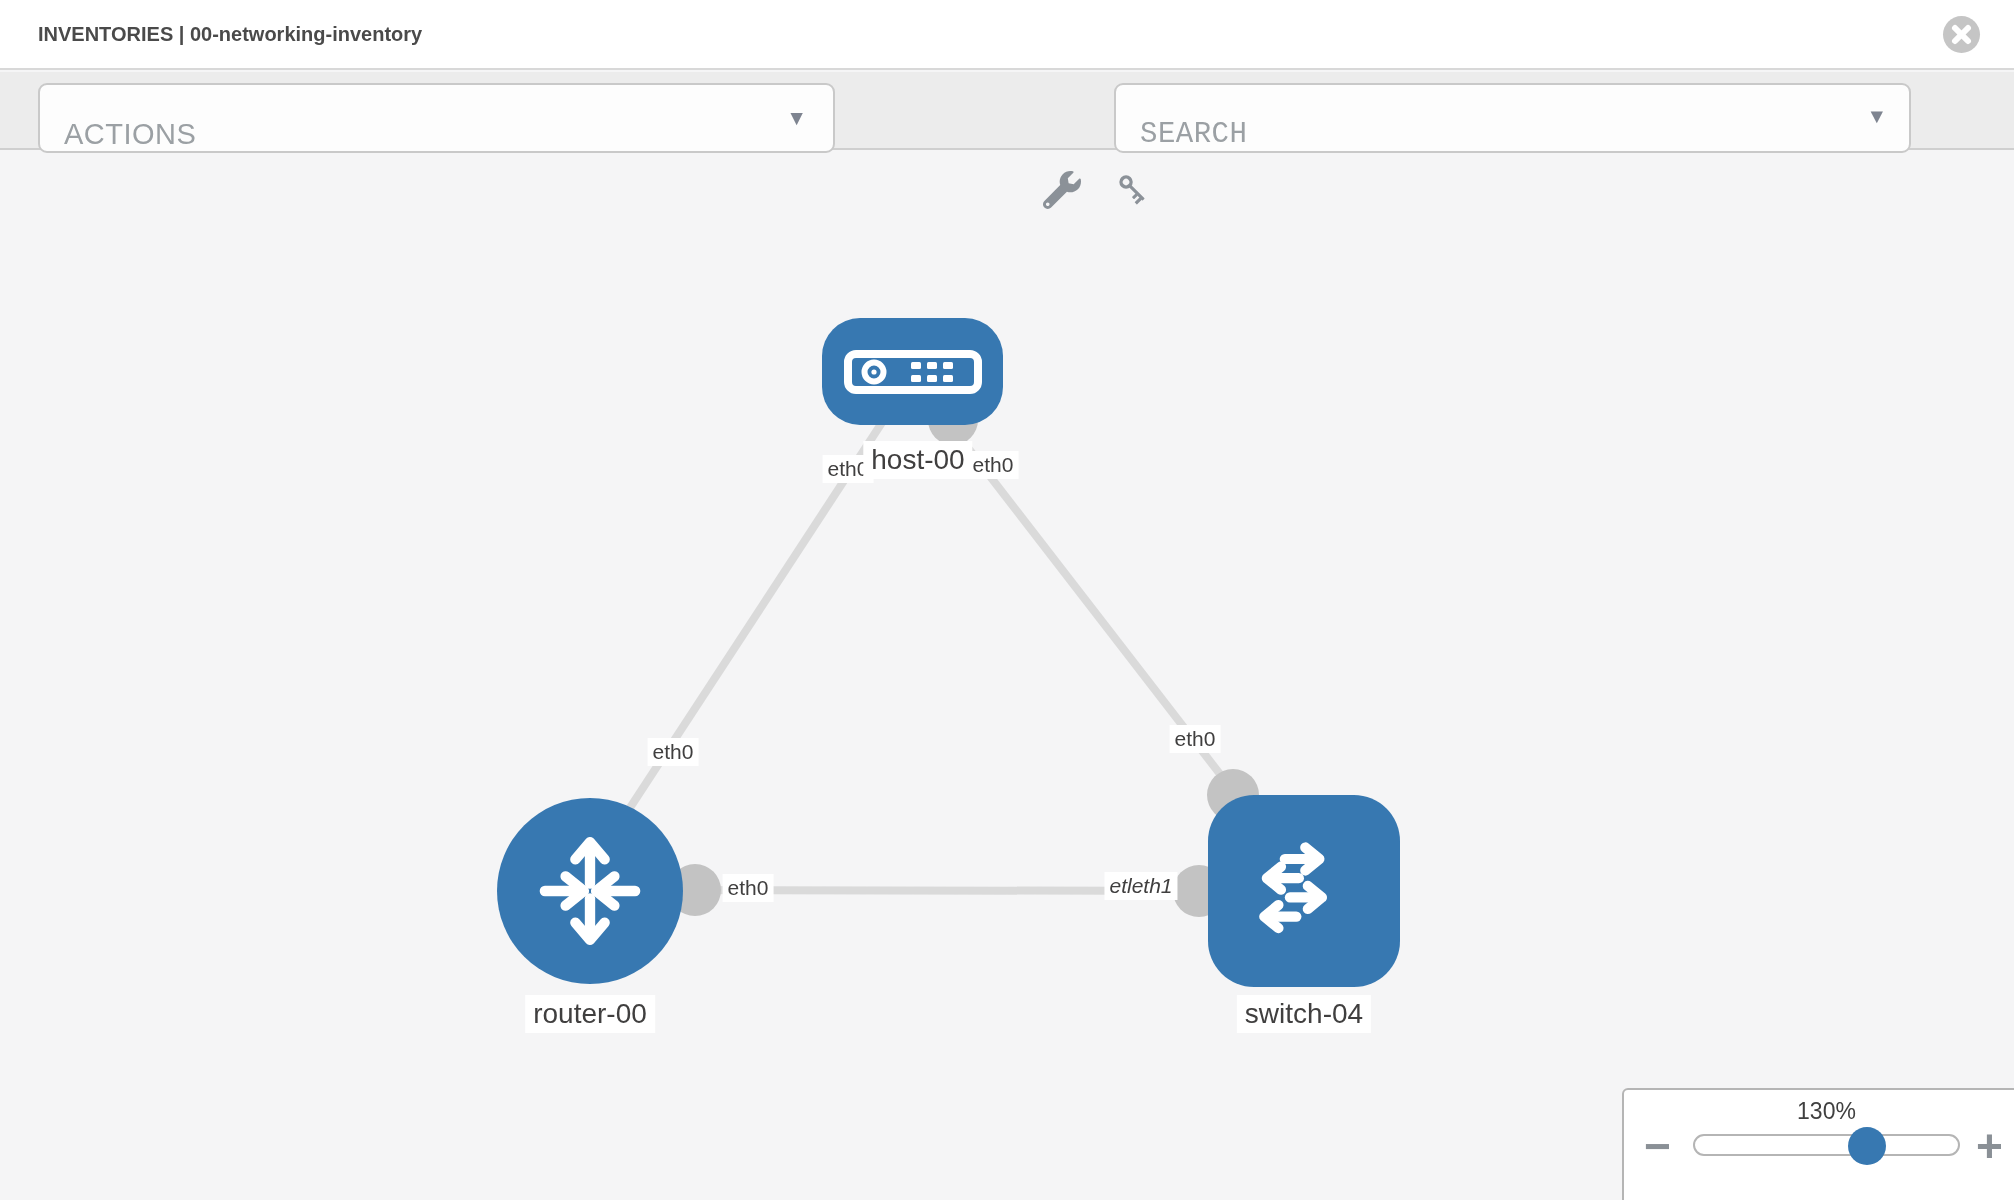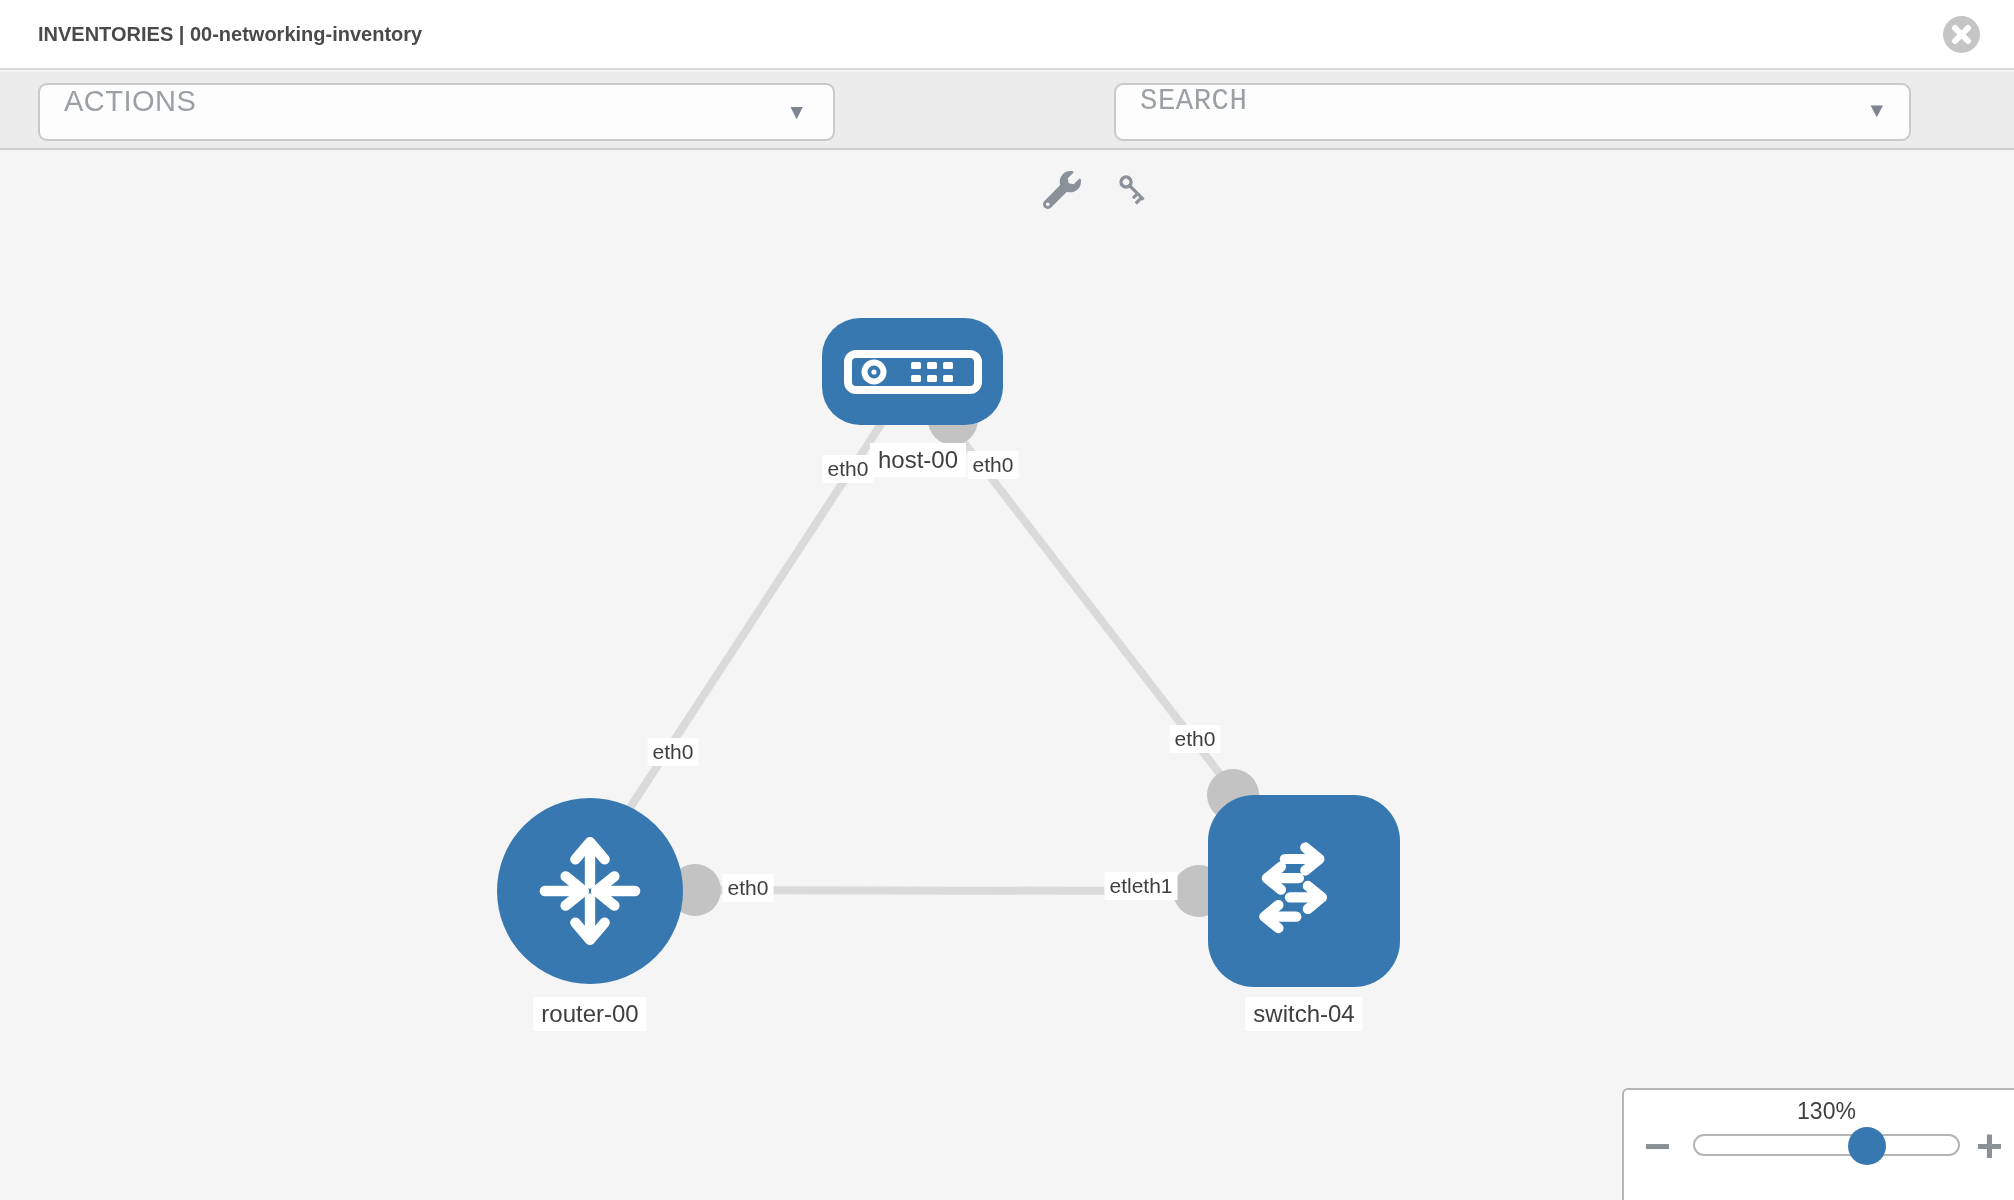--- a/index.html
+++ b/index.html
@@ -12,23 +12,23 @@
             background:#ffffff; border-bottom:2px solid #d8d8d8; }
   .title { position:absolute; left:38px; top:50%; transform:translateY(-50%);
            font-size:20px; font-weight:700; color:#4a4a4a; letter-spacing:0; }
   .close-btn { position:absolute; left:1943px; top:16px; width:37px; height:37px;
                border-radius:50%; background:#c5c5c5; cursor:pointer;
                display:flex; align-items:center; justify-content:center; }
 
   
   .toolbar { position:absolute; left:0; top:72px; width:2014px; height:78px;
              background:#ececec; border-bottom:2px solid #cfcfcf; }
-  .select-box { position:absolute; top:11px; height:58px; width:797px;
+  .select-box { position:absolute; top:11px; height:70px; width:797px;
                 background:#fdfdfd; border:2px solid #c9c9c9; border-radius:9px;
-                display:flex; align-items:flex-start; cursor:pointer; }
+                display:flex; align-items:flex-end; cursor:pointer; }
   .select-box.actions { left:38px; }
   .select-box.search  { left:1114px;font-family:Liberation Mono, monospace; }
   .select-label { margin-left:24px; font-size:29px; color:#9ba0a4; letter-spacing:0.5px; }
   .caret { position:absolute; right:26px; top:50%; transform:translateY(-52%);
            font-size:21px; color:#7e8490; }
   .tool-icon { position:absolute; top:96px; width:44px; height:44px; cursor:pointer;
                display:flex; align-items:center; justify-content:center; }
   .tool-icon.wrench { left:1040px; }
   .tool-icon.key    { left:1112px; }
 
@@ -38,21 +38,21 @@
   svg.graph-links { position:absolute; left:0; top:0; width:2014px; height:1200px; }
 
   .node { position:absolute; background:#3778b1;
           display:flex; align-items:center; justify-content:center; cursor:pointer; }
   .node.host   { left:822px; top:318px; width:181px; height:107px; border-radius:38px; }
   .node.router { left:497px; top:798px; width:186px; height:186px; border-radius:50%; }
   .node.switch { left:1208px; top:795px; width:192px; height:192px; border-radius:46px; }
 
   .glabel { position:absolute; transform:translate(-50%,-50%);
             background:#ffffff; color:#403f3f; white-space:nowrap; }
-  .glabel.nodename { font-size:24px; padding:3px 8px; }
+  .glabel.nodename { font-size:28px; padding:3px 8px; }
   .glabel.iface    { font-size:21px; padding:2px 5px; }
 
   
   .zoom-panel { position:absolute; left:1622px; top:1088px; width:400px; height:130px;
                 background:#ffffff; border:2px solid #b5b5b5; border-radius:6px; }
   .zoom-pct { position:absolute; left:69px; top:8px; width:267px; text-align:center;
               font-size:23px; color:#404040; }
   .zoom-minus, .zoom-plus { position:absolute; top:28px; font-size:46px; font-weight:700;
               color:#8a9096; cursor:pointer; line-height:56px; }
   .zoom-minus { left:20px; }
@@ -118,21 +118,21 @@
         <path d="M30 61 L19 70 L30 79"></path>
     </svg>
   </div>
 
   <div class="glabel iface" style="left:848px; top:469px;">eth0</div>
   <div class="glabel nodename" style="left:918px; top:460px;">host-00</div>
   <div class="glabel iface" style="left:993px; top:465px;">eth0</div>
   <div class="glabel iface" style="left:673px; top:752px;">eth0</div>
   <div class="glabel iface" style="left:1195px; top:739px;">eth0</div>
   <div class="glabel iface" style="left:748px; top:888px;">eth0</div>
-  <div class="glabel iface" style="left:1141px; top:886px;">etleth1</div>
+  <div class="glabel iface" style="left:1141px; top:886px;font-style:italic;">etleth1</div>
   <div class="glabel nodename" style="left:590px; top:1014px;">router-00</div>
   <div class="glabel nodename" style="left:1304px; top:1014px;">switch-04</div>
 
   <div class="header">
     <div class="title">INVENTORIES | 00-networking-inventory</div>
     <div class="close-btn">
       <svg width="37" height="37" viewBox="0 0 37 37">
         <line x1="12" y1="12" x2="25" y2="25" stroke="#ffffff" stroke-width="6" stroke-linecap="round"></line>
         <line x1="25" y1="12" x2="12" y2="25" stroke="#ffffff" stroke-width="6" stroke-linecap="round"></line>
       </svg>

